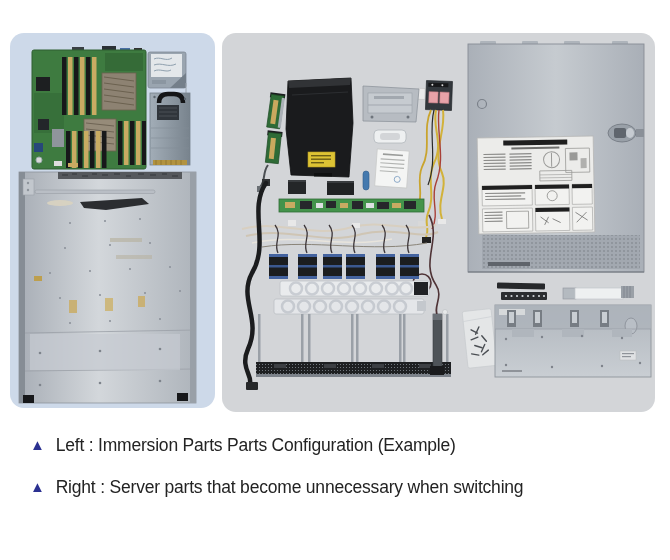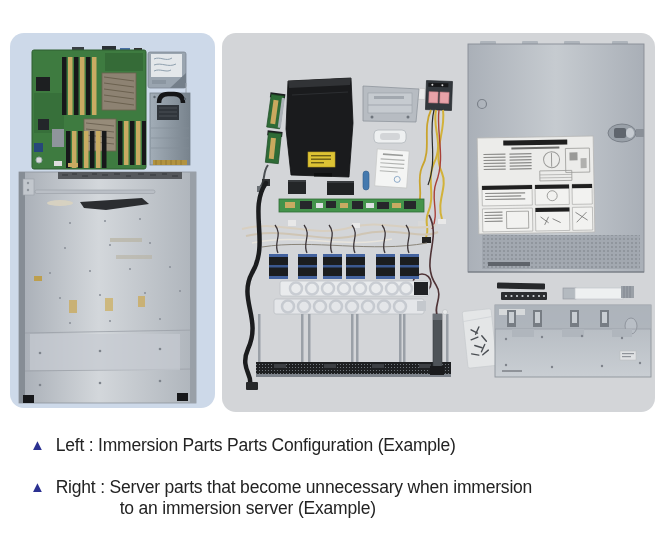--- a/index.html
+++ b/index.html
@@ -564,18 +564,17 @@
   <div class="caption cap1">
     <span class="tri">▲</span>
     <div>
       <div class="line1">Left : Immersion Parts Parts Configuration (Example)</div>
     </div>
   </div>
 
   <div class="caption cap2">
     <span class="tri">▲</span>
     <div>
-      <div class="line1">Right : Server parts that become unnecessary when immersion</div>
-      <div class="line2">to an immersion server (Example)</div>
+      <div class="line1">Right : Server parts that become unnecessary when switching</div>
     </div>
   </div>
 
 </div>
 
 </body></html>

